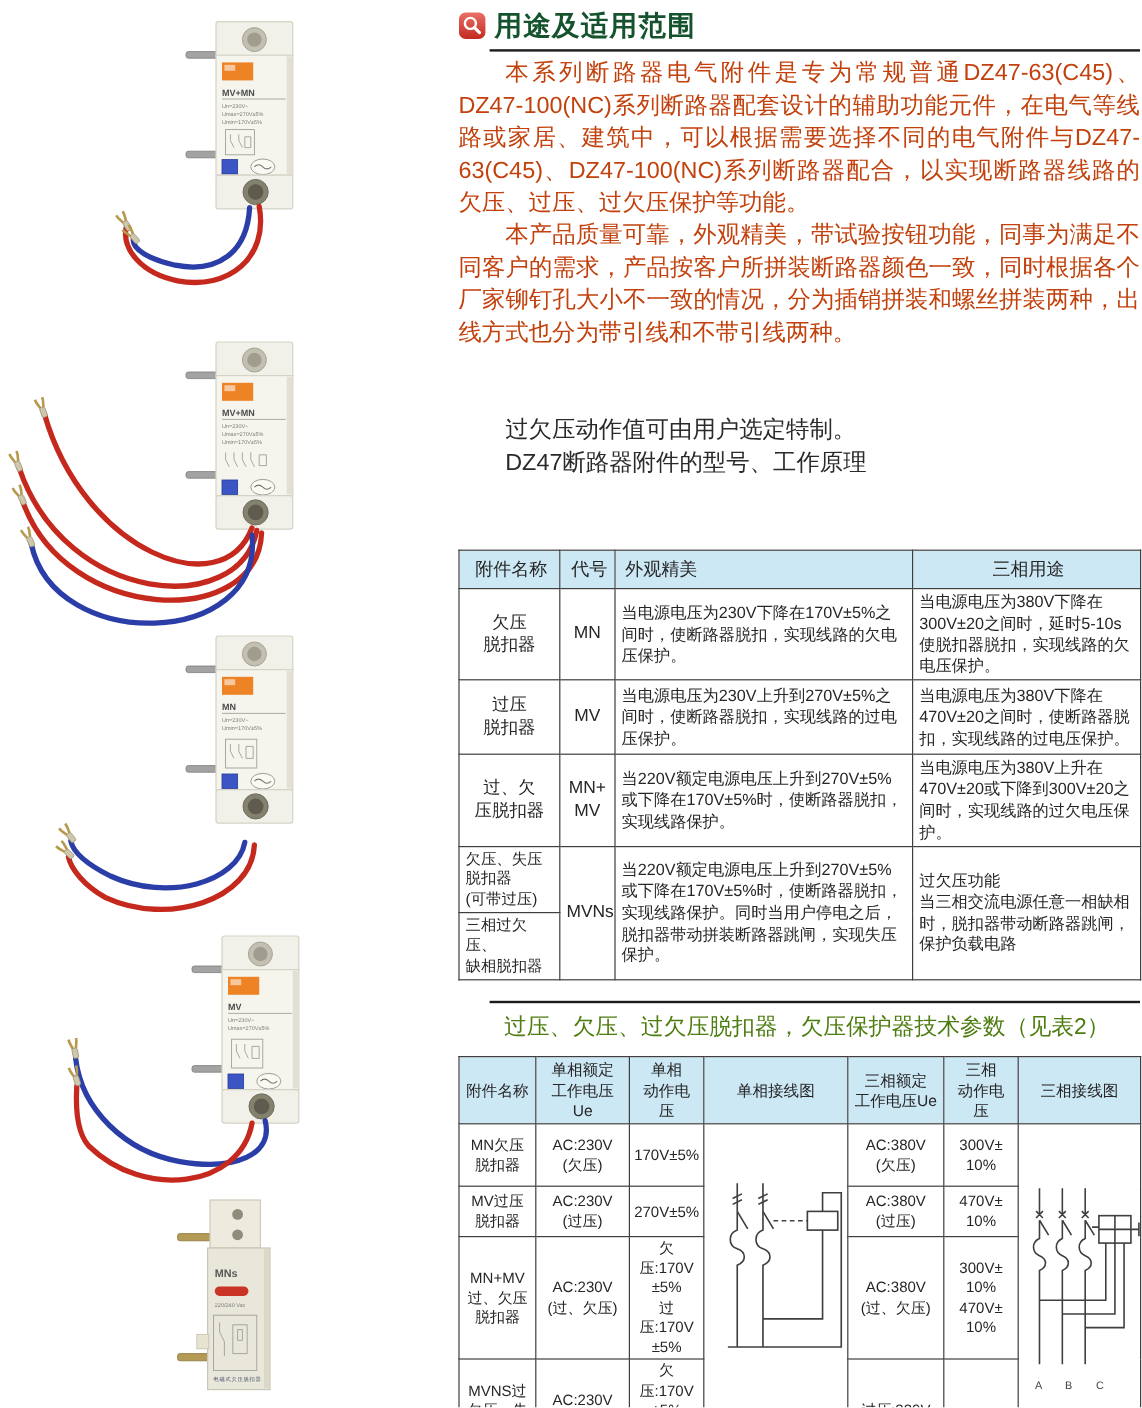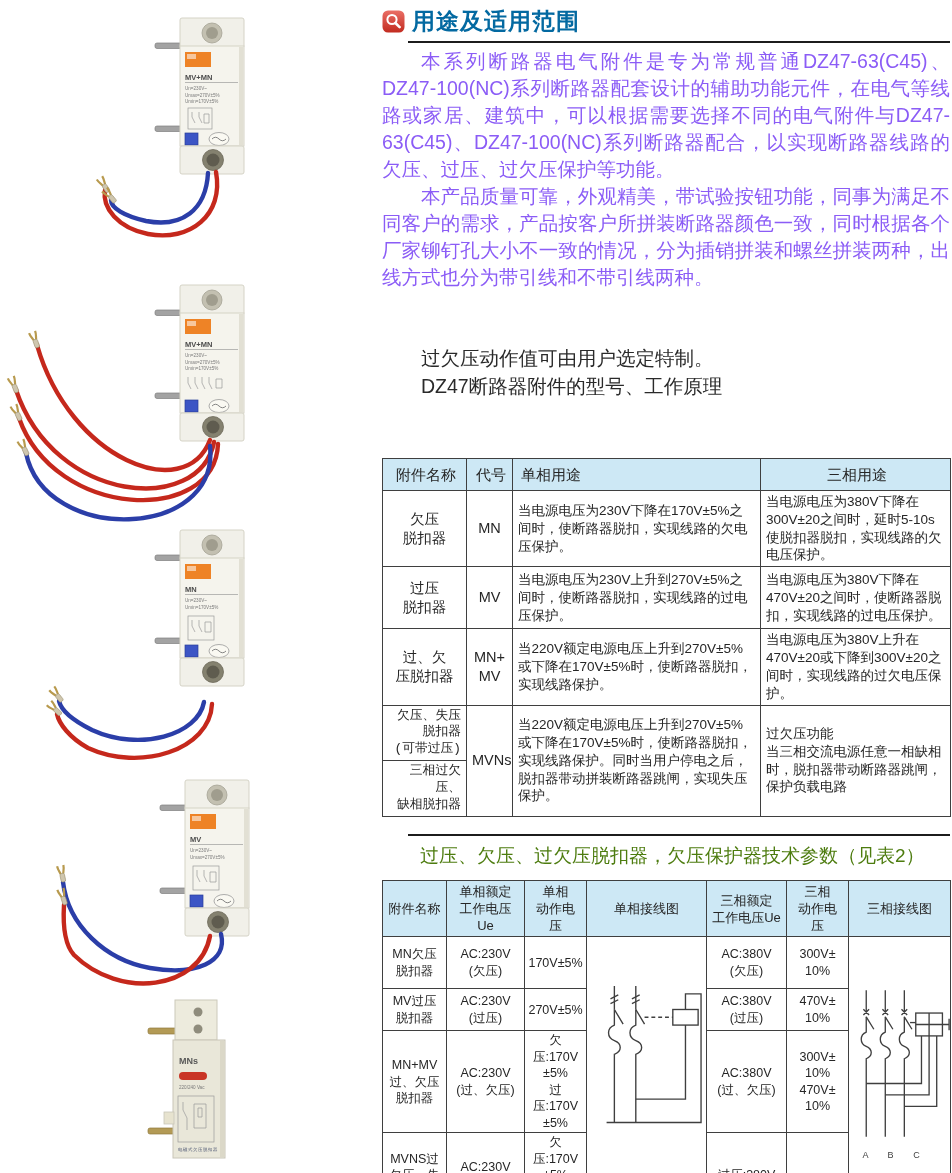--- a/index.html
+++ b/index.html
@@ -20,40 +20,40 @@
   .btn-blue{fill:#3c55c5;stroke:#2a3e99;stroke-width:0.7;}
   .model-txt{font-family:"Liberation Sans",sans-serif;font-size:7.5px;font-weight:bold;fill:#4c4c4c;}
   .spec-txt{font-family:"Liberation Sans",sans-serif;font-size:4.6px;fill:#7b7b7b;}
   .cap-txt{font-family:"Liberation Sans",sans-serif;font-size:4.4px;fill:#46506e;letter-spacing:0.6px;}
   .mnS-txt{font-family:"Liberation Sans",sans-serif;font-size:9px;font-weight:bold;fill:#585858;}
   .face-line{stroke:#9a9a9a;stroke-width:0.7;fill:none;}
   .wire-red{stroke:#c5281c;stroke-width:4.4;fill:none;stroke-linecap:round;}
   .wire-blue{stroke:#2b3ea8;stroke-width:4.4;fill:none;stroke-linecap:round;}
   
   .sec-head{position:absolute;left:382px;width:568px;display:flex;align-items:center;gap:7px;}
-  .sec-title{color:#0369a1;font-size:23px;font-weight:bold;letter-spacing:1px;}
+  .sec-title{color:#14532d;font-size:23px;font-weight:bold;letter-spacing:1px;}
   .sec-rule{position:absolute;left:408px;height:2px;background:#1c1c1c;width:542px;}
   .para-block{position:absolute;left:382px;top:48px;width:568px;font-size:19.5px;line-height:27px;
-              text-align:justify;color:#8b5cf6;}
+              text-align:justify;color:#c2410c;}
   .para-block p{margin:0;text-indent:2em;}
   .single-lines{position:absolute;left:382px;top:345px;width:568px;font-size:19.5px;line-height:27.5px;color:#2a2a2a;}
   .single-lines div{text-indent:2em;}
   .subtitle{position:absolute;left:382px;top:843px;width:568px;font-size:19px;color:#4d7c0f;text-indent:2em;}
   
   table.doc{border-collapse:collapse;table-layout:fixed;position:absolute;left:382px;background:#fff;}
   table.doc th,table.doc td{border:1.5px solid #3f3f3f;padding:2px 5px;vertical-align:middle;
       line-height:1.32;overflow:hidden;}
   table.doc th{background:#cde8f5;font-weight:normal;}
   .pre{white-space:pre-line;}
   #table1{top:458px;width:568px;}
   #table1 th{height:27px;font-size:15px;text-align:left;padding-left:8px;}
   #table1 th.cen{text-align:center;}
   #table1 td.cen{text-align:center;font-size:14.5px;}
   #table1 td.use{font-size:13.5px;text-align:left;}
-  #table1 td.sml{font-size:12.8px;text-align:right;font-family:Liberation Mono, monospace;}
+  #table1 td.sml{font-size:12.8px;text-align:left;}
   #table2{top:880px;width:568px;font-size:12.5px;text-align:center;}
   #table2 th{font-size:13px;height:43px;}
   #table2 td{padding:1px 2px;}
   .diag-cell{vertical-align:middle;text-align:center;}
   .wiring{stroke:#3f3f3f;stroke-width:1.4;fill:none;}
   .wiring-dash{stroke:#3f3f3f;stroke-width:1.4;fill:none;stroke-dasharray:4 3;}
   .abc{font-family:"Liberation Sans",sans-serif;font-size:9.5px;fill:#3f3f3f;letter-spacing:9px;}
 </style>
 </head>
 <body>
@@ -246,21 +246,21 @@
     <colgroup>
         <col style="width:84px">
         <col style="width:46px">
         <col style="width:248px">
         <col style="width:190px">
       </colgroup>
     <thead>
       <tr>
         <th class="cen">附件名称</th>
         <th class="cen">代号</th>
-        <th>单相用途</th>
+        <th>外观精美</th>
         <th style="text-align:center">三相用途</th>
       </tr>
     </thead>
     <tbody>
       <tr style="height:68px;">
         <td class="cen pre">欠压
 脱扣器</td>
         <td class="cen">MN</td>
         <td class="use">当电源电压为230V下降在170V±5%之间时，使断路器脱扣，实现线路的欠电压保护。</td>
         <td class="use">当电源电压为380V下降在300V±20之间时，延时5-10s使脱扣器脱扣，实现线路的欠电压保护。</td>

